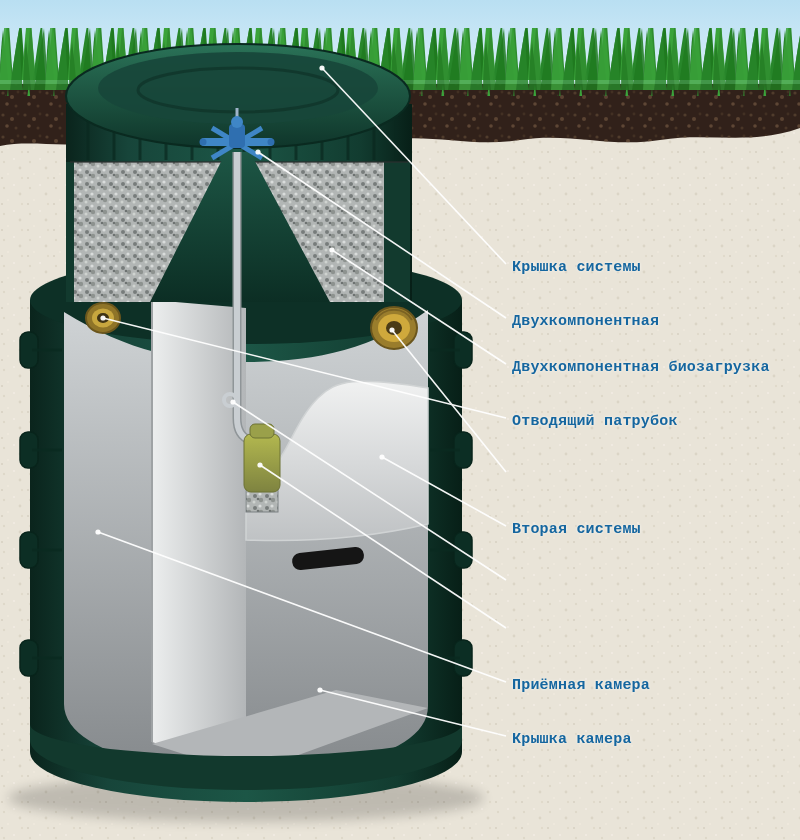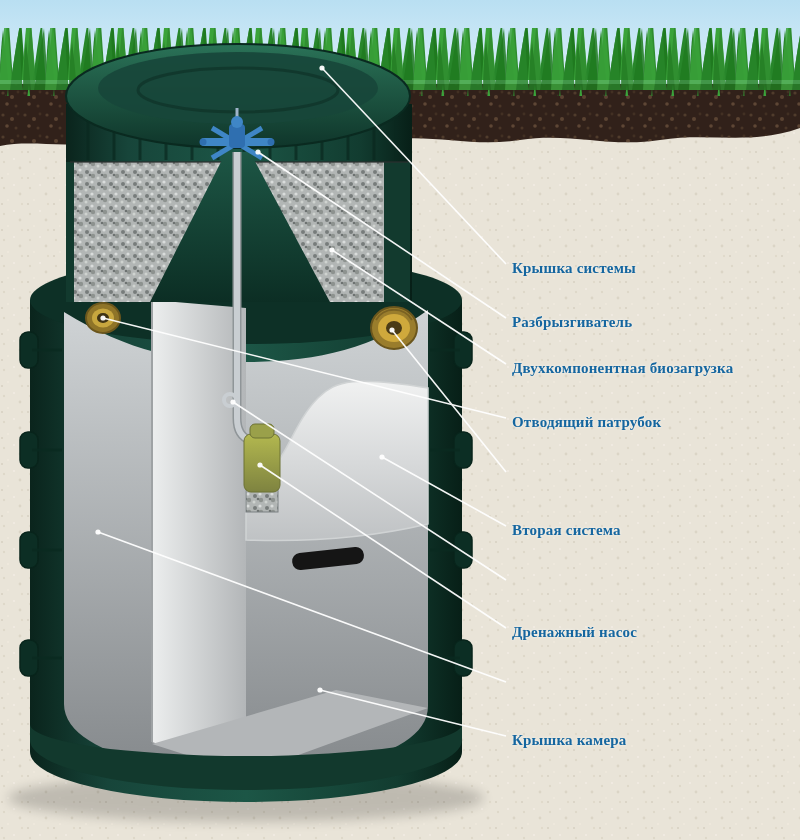--- a/index.html
+++ b/index.html
@@ -1,18 +1,18 @@
 <!DOCTYPE html>
 <html><head>
 <meta charset="utf-8">
 <style>
   html,body{margin:0;padding:0;background:#fff;}
   .scene{
     position:relative;width:800px;height:840px;overflow:hidden;
-    font-family:Liberation Serif, serif;background:#e9e4d8;
+    font-family:Liberation Mono, monospace;background:#e9e4d8;
   }
   .scene svg{position:absolute;left:0;top:0;}
   .label{
     position:absolute;left:512px;
     color:#15669f;font-weight:bold;font-size:15px;line-height:20px;
     white-space:nowrap;letter-spacing:0.2px;
     text-shadow:0 0 3px rgba(255,255,255,.8);
   }
 </style>
 </head>
@@ -246,20 +246,20 @@
       <circle cx="392" cy="330" r="2.6"></circle>
         <circle cx="382" cy="457" r="2.6"></circle>
       <circle cx="233" cy="402" r="2.6"></circle>
         <circle cx="260" cy="465" r="2.6"></circle>
       <circle cx="98" cy="532" r="2.6"></circle>
         <circle cx="320" cy="690" r="2.6"></circle>
     </g>
   </svg>
 
   <div class="label" style="top:258px">Крышка системы</div>
-  <div class="label" style="top:312px">Разбрызгиватель</div>
+  <div class="label" style="top:312px">Двухкомпонентная</div>
   <div class="label" style="top:412px">Отводящий патрубок</div>
   <div class="label" style="top:358px">Двухкомпонентная биозагрузка</div>
-  <div class="label" style="top:520px">Вторая система</div>
-  <div class="label" style="top:622px">Дренажный насос</div>
+  <div class="label" style="top:520px">Вторая системы</div>
+  <div class="label" style="top:676px">Приёмная камера</div>
   <div class="label" style="top:730px">Крышка камера</div>
 
 </div>
 
 </body></html>

